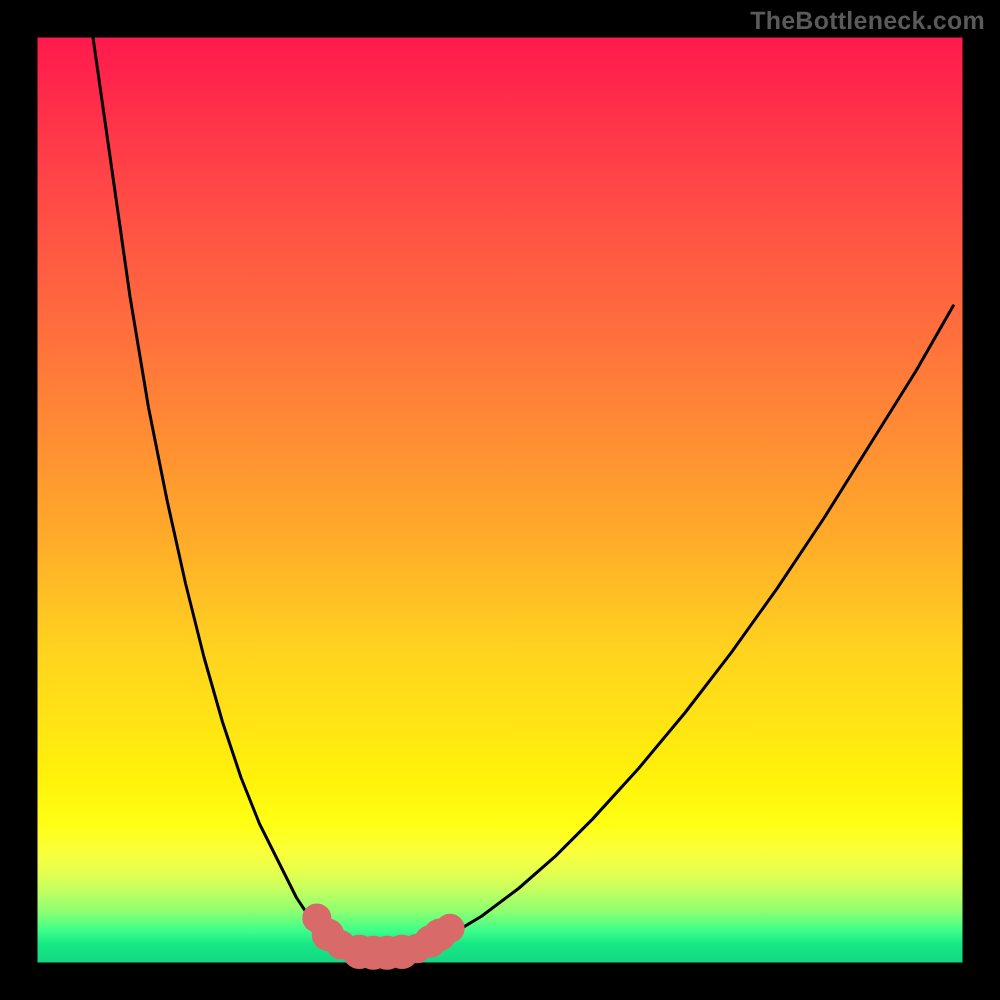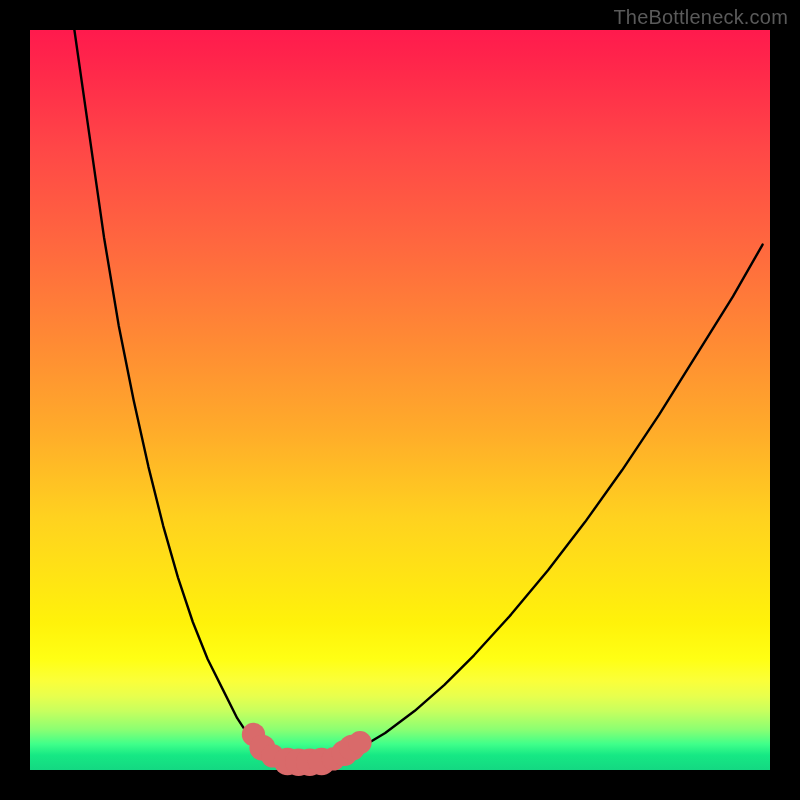--- a/index.html
+++ b/index.html
@@ -45,21 +45,21 @@
         #14d882 100%
       );
   }
   .watermark {
     position: absolute;
     top: 6px;
     right: 12px;
     color: #5a5a5a;
     font-size: 20px;
     letter-spacing: 0.2px;
-    font-weight: 400;
+    font-weight: 700;
   }
   svg.curve {
     position: absolute;
     left: 30px;
     top: 30px;
     width: 740px;
     height: 740px;
     overflow: visible;
   }
 </style>

